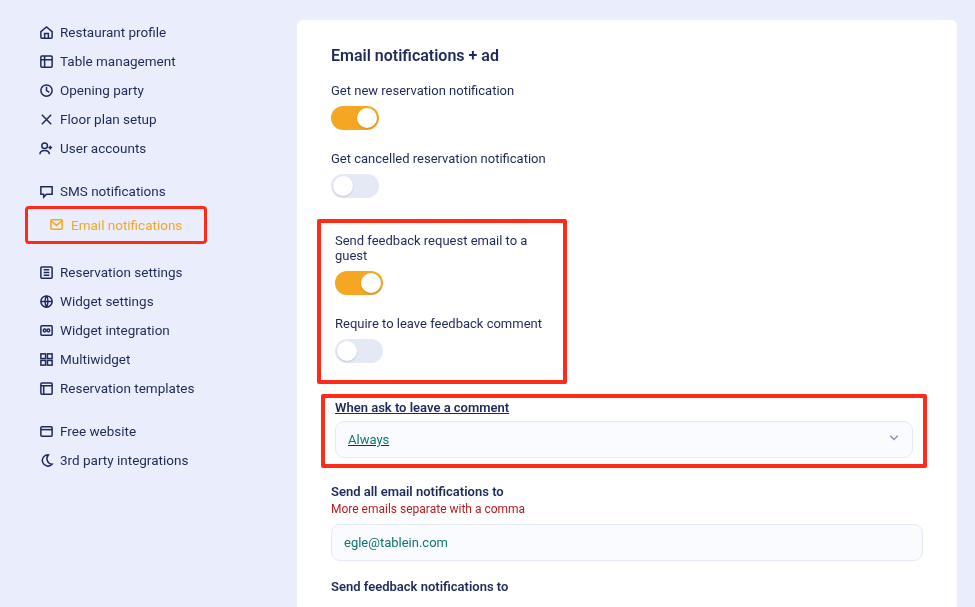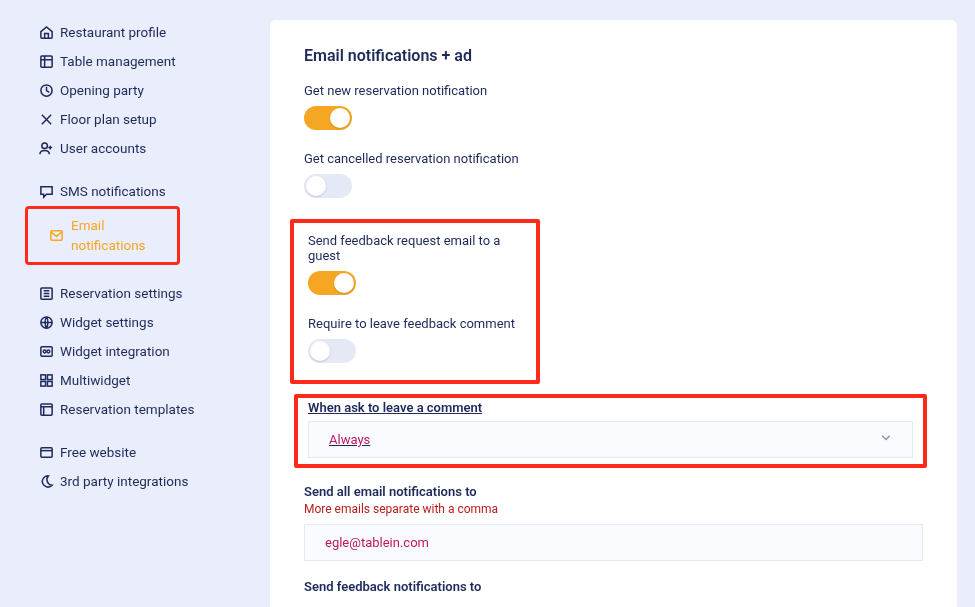--- a/index.html
+++ b/index.html
@@ -7,21 +7,21 @@
     font-family: -apple-system, BlinkMacSystemFont, "Segoe UI", Roboto, sans-serif;
     background: #eaeefc;
     font-size: 14px;
     color: #1e2a5a;
     width: 975px;
     height: 607px;
     overflow: hidden;
     display: flex;
   }
   .sidebar {
-    width: 270px;
+    width: 297px;
     padding: 18px 0 18px 0;
     flex-shrink:0;
     border-radius:27px;
   }
   .sidebar-group { margin-bottom: 14px; }
   .sidebar-item {
     display: flex;
     align-items: center;
     padding: 4px 0 4px 38px;
     cursor: pointer;
@@ -108,24 +108,24 @@
     margin-bottom:16px;
     text-decoration:underline;
   }
 
   .field-label { font-size:13px; font-weight:600; color:#1e2a5a; }
   .field-help  { font-size:12px; color:#b91c1c; margin:3px 0 8px 0; }
   .select,.textinput {
     width:100%;
     border:1px solid #e4e9f5;
     background:#f9fbff;
-    border-radius:0;
-    padding:10px 20px;
+    border-radius:9px;
+    padding:10px 12px;
     font-size:13px;
-    color:#be185d;
+    color:#0f766e;
     position:relative;
   }
   .select { display:flex; align-items:center; justify-content:space-between; }
   .select .chev { color:#8a94b5; }
   .select .chev svg{width:12px;height:12px;stroke:currentColor;fill:none;stroke-width:2;}
 
 </style>
 </head>
 <body>
 

